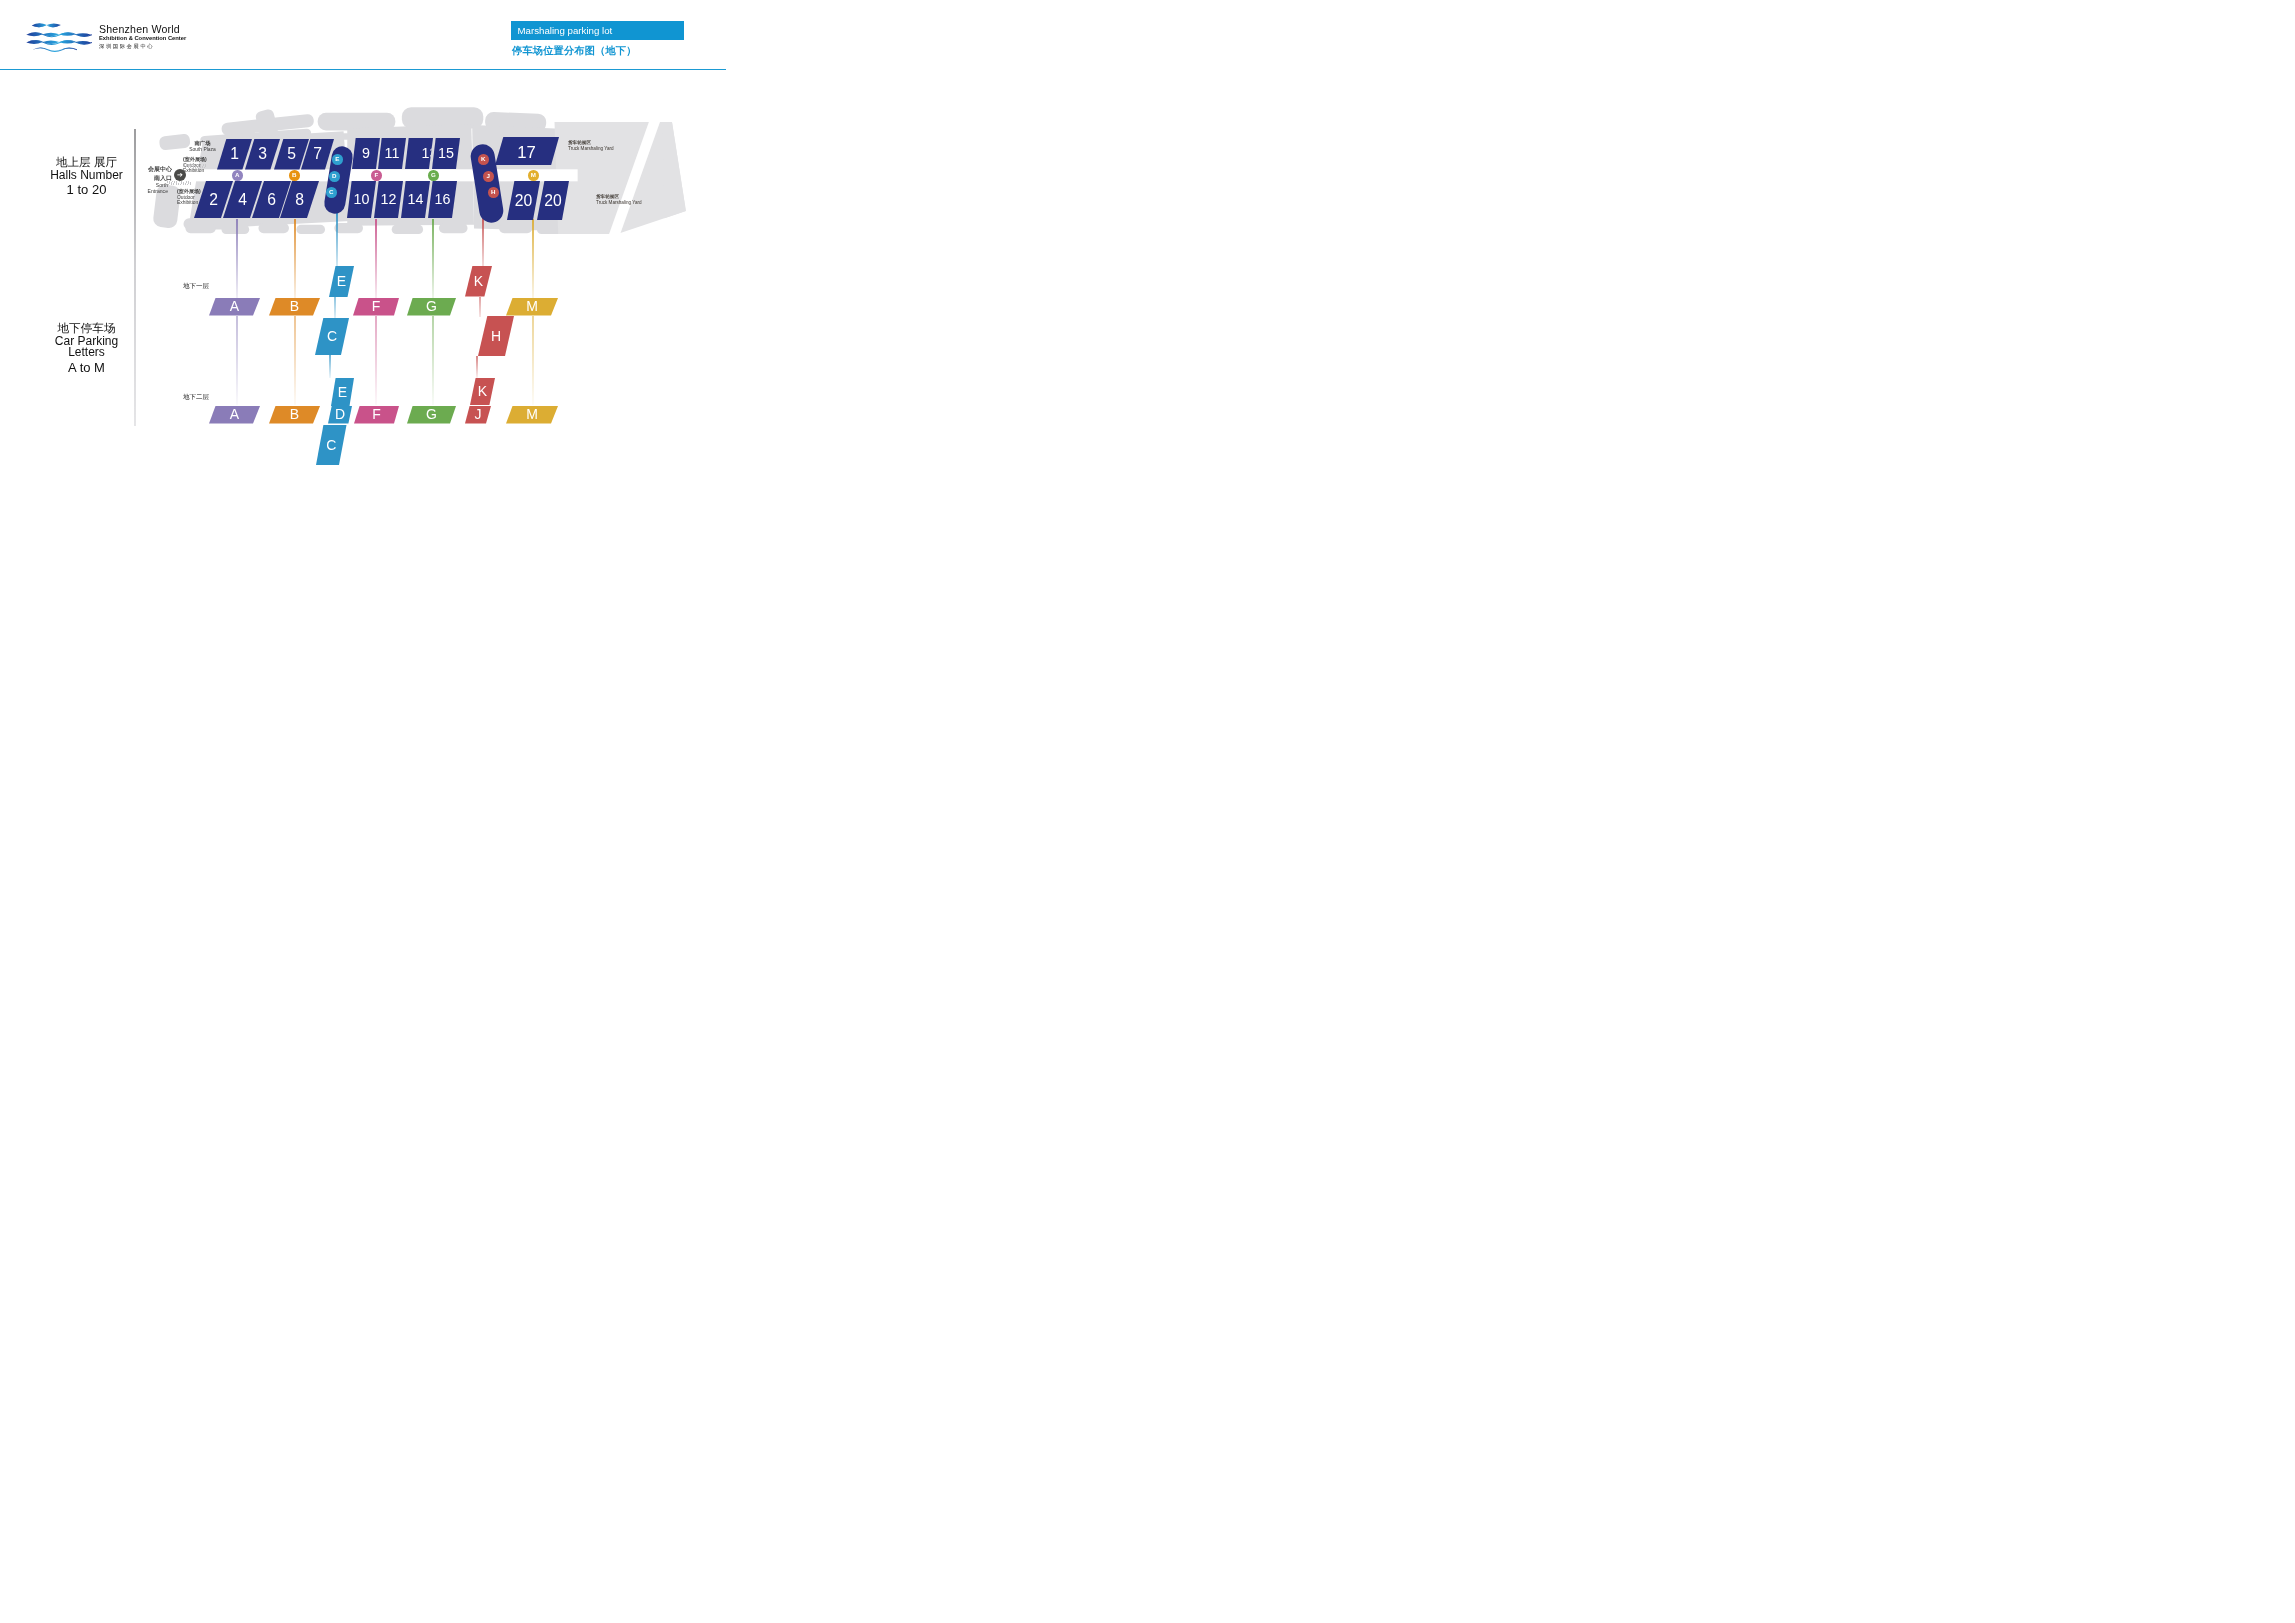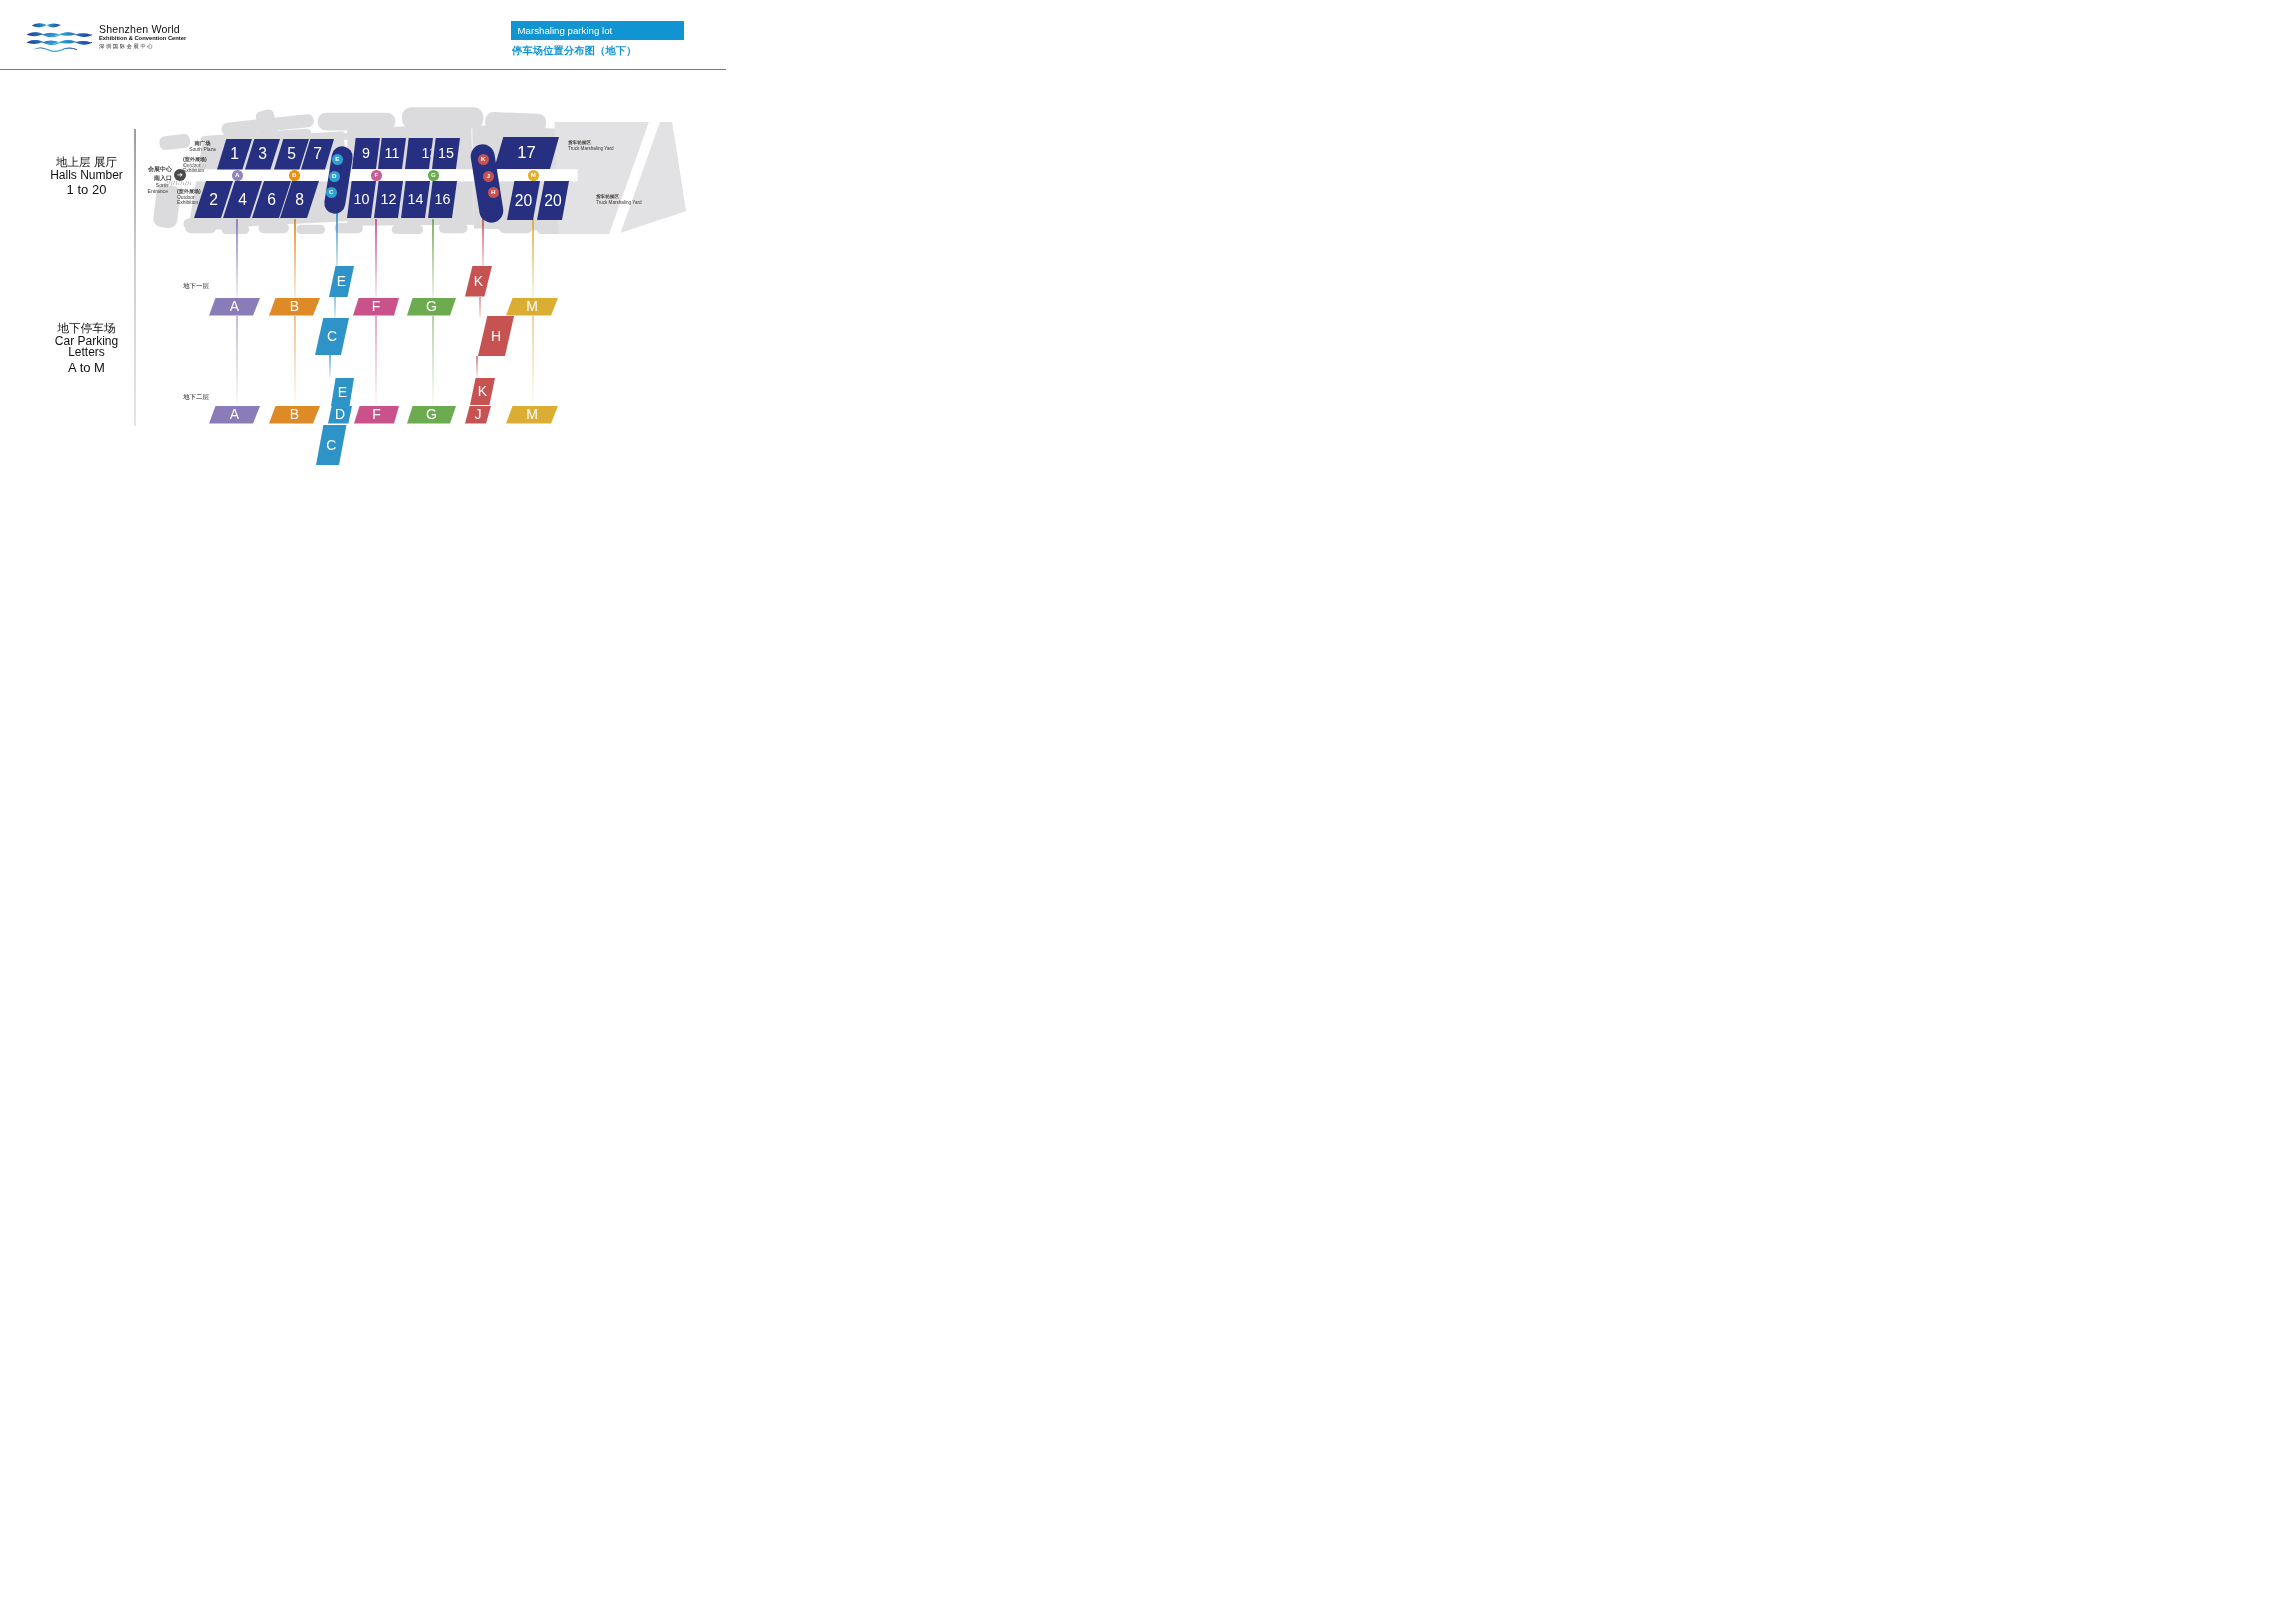--- a/index.html
+++ b/index.html
@@ -185,21 +185,21 @@
       <div class="cline" style="left: 532px; top: 219px; height: 79px; background: linear-gradient(rgba(220, 173, 51, 0.9), rgba(220, 173, 51, 0.12));"></div>
       <div class="cline" style="left: 532px; top: 316px; height: 89px; background: linear-gradient(rgba(220, 173, 51, 0.5), rgba(220, 173, 51, 0.04));"></div>
       <div class="hall" style="left: 217px; top: 139px; width: 35px; height: 30.5px; clip-path: polygon(9.3px 0px, 35px 0px, 25.4px 30.5px, 0px 30.5px); line-height: 30.5px; font-size: 15.7px;">1</div>
       <div class="hall" style="left: 245px; top: 139px; width: 35px; height: 30.5px; clip-path: polygon(9.3px 0px, 35px 0px, 25.4px 30.5px, 0px 30.5px); line-height: 30.5px; font-size: 15.7px;">3</div>
       <div class="hall" style="left: 274px; top: 139px; width: 35px; height: 30.5px; clip-path: polygon(9.3px 0px, 35px 0px, 25.4px 30.5px, 0px 30.5px); line-height: 30.5px; font-size: 15.7px;">5</div>
       <div class="hall" style="left: 301px; top: 139px; width: 33px; height: 30.5px; clip-path: polygon(9.3px 0px, 33px 0px, 24px 30.5px, 0px 30.5px); line-height: 30.5px; font-size: 15.7px;">7</div>
       <div class="hall" style="left: 352px; top: 138px; width: 28px; height: 31px; clip-path: polygon(3.7px 0px, 28px 0px, 24px 31px, 0px 31px); line-height: 31px; font-size: 14.3px;">9</div>
       <div class="hall" style="left: 378px; top: 138px; width: 28px; height: 31px; clip-path: polygon(3.7px 0px, 28px 0px, 24px 31px, 0px 31px); line-height: 31px; font-size: 14.3px;">11</div>
       <div class="hall" style="left: 405px; top: 138px; width: 49px; height: 31px; clip-path: polygon(3.7px 0px, 28px 0px, 24px 31px, 0px 31px); line-height: 31px; font-size: 14.3px;">13</div>
       <div class="hall" style="left: 432px; top: 138px; width: 28px; height: 31px; clip-path: polygon(3.7px 0px, 28px 0px, 24px 31px, 0px 31px); line-height: 31px; font-size: 14.3px; text-align: center;">15</div>
-      <div class="hall" style="left: 494px; top: 137px; width: 65px; height: 44px; clip-path: polygon(9.3px 0px, 65px 0px, 56px 32px, 0px 32px); line-height: 32px; font-size: 16.7px;">17</div>
+      <div class="hall" style="left: 494px; top: 137px; width: 65px; height: 28px; clip-path: polygon(9.3px 0px, 65px 0px, 56px 32px, 0px 32px); line-height: 32px; font-size: 16.7px;">17</div>
       <div class="hall" style="left: 194px; top: 181px; width: 39px; height: 37px; clip-path: polygon(12px 0px, 39px 0px, 27px 37px, 0px 37px); line-height: 37px; font-size: 15.7px;">2</div>
       <div class="hall" style="left: 223px; top: 181px; width: 39px; height: 37px; clip-path: polygon(12px 0px, 39px 0px, 27px 37px, 0px 37px); line-height: 37px; font-size: 15.7px;">4</div>
       <div class="hall" style="left: 252px; top: 181px; width: 39px; height: 37px; clip-path: polygon(12px 0px, 39px 0px, 27px 37px, 0px 37px); line-height: 37px; font-size: 15.7px;">6</div>
       <div class="hall" style="left: 280px; top: 181px; width: 39px; height: 37px; clip-path: polygon(12px 0px, 39px 0px, 27px 37px, 0px 37px); line-height: 37px; font-size: 15.7px;">8</div>
       <div class="hall" style="left: 347px; top: 181px; width: 29px; height: 37px; clip-path: polygon(4.6px 0px, 29px 0px, 24px 37px, 0px 37px); line-height: 37px; font-size: 14.3px;">10</div>
       <div class="hall" style="left: 374px; top: 181px; width: 29px; height: 37px; clip-path: polygon(4.6px 0px, 29px 0px, 24px 37px, 0px 37px); line-height: 37px; font-size: 14.3px;">12</div>
       <div class="hall" style="left: 401px; top: 181px; width: 29px; height: 37px; clip-path: polygon(4.6px 0px, 29px 0px, 24px 37px, 0px 37px); line-height: 37px; font-size: 14.3px;">14</div>
       <div class="hall" style="left: 428px; top: 181px; width: 29px; height: 37px; clip-path: polygon(4.6px 0px, 29px 0px, 24px 37px, 0px 37px); line-height: 37px; font-size: 14.3px;">16</div>
       <div class="hall" style="left: 507px; top: 181px; width: 33px; height: 39px; clip-path: polygon(7.4px 0px, 33px 0px, 26px 39px, 0px 39px); line-height: 39px; font-size: 15.7px;">20</div>
       <div class="hall" style="left: 537px; top: 181px; width: 32px; height: 39px; clip-path: polygon(7.4px 0px, 32px 0px, 25px 39px, 0px 39px); line-height: 39px; font-size: 15.7px;">20</div>

